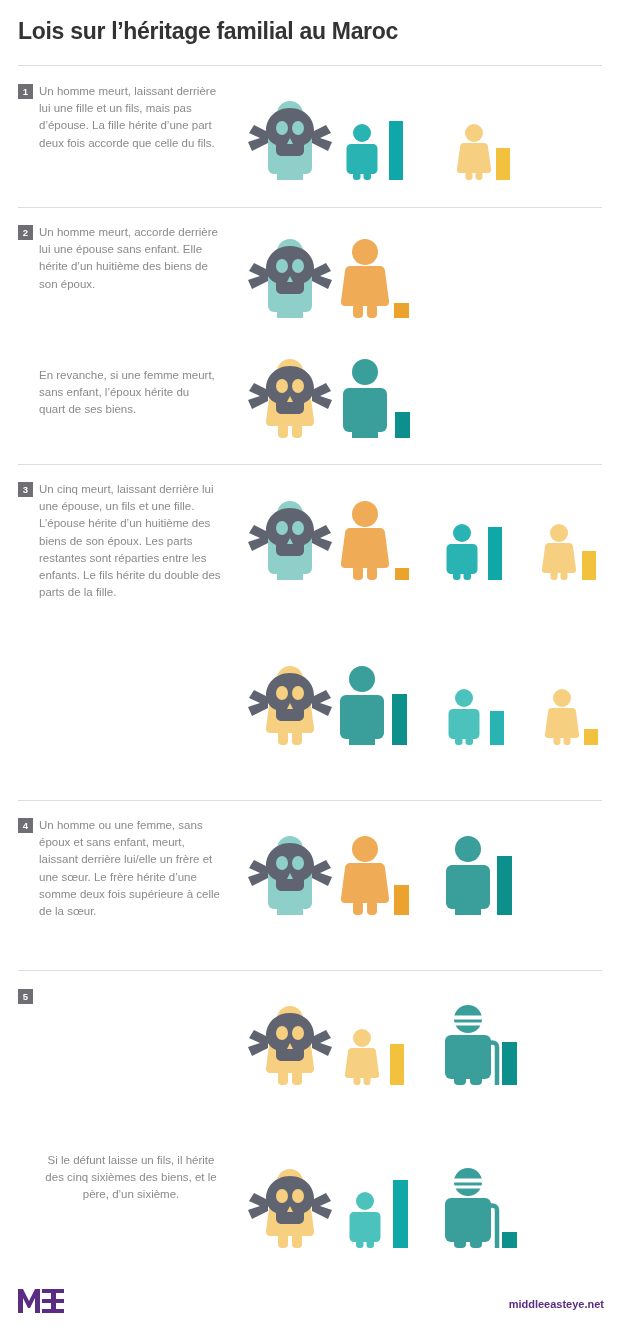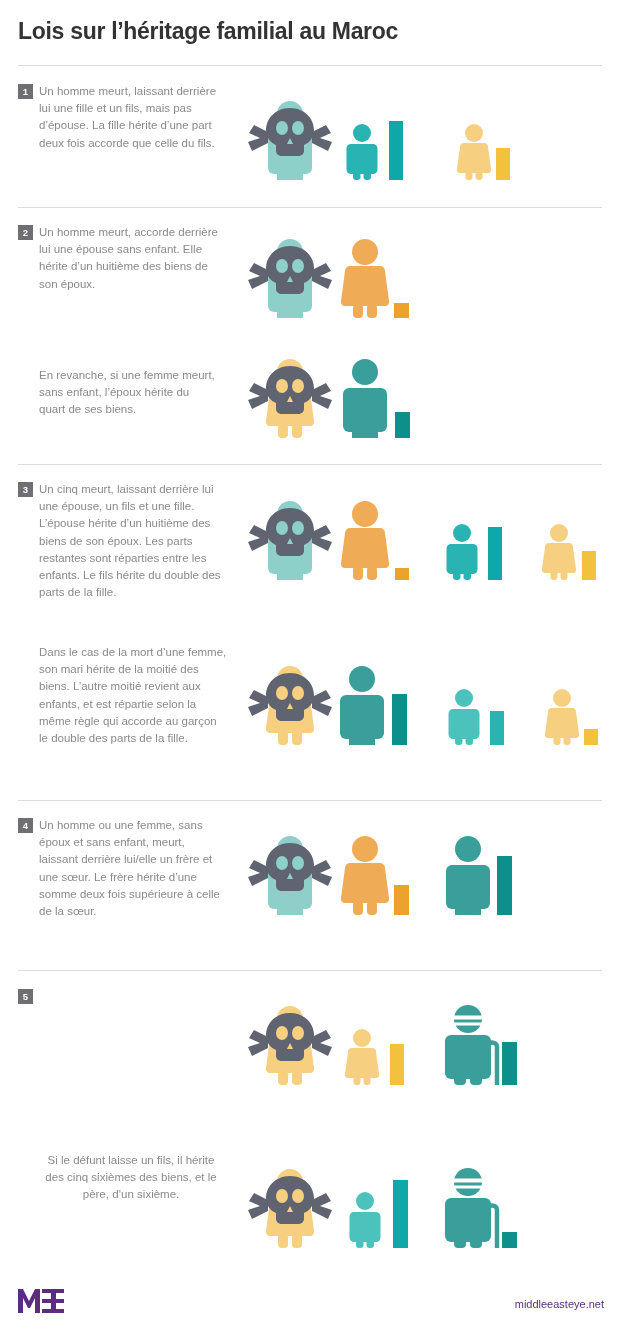--- a/index.html
+++ b/index.html
@@ -63,21 +63,21 @@
   
   .fig-layer { position: absolute; left: 0; top: 0; }
 
   
   .logo { position: absolute; left: 18px; top: 1288px; }
   .site {
     position: absolute;
     right: 16px;
     top: 1298px;
     font-size: 11px;
-    font-weight: normal;
+    font-weight: bold;
     color: #5b2d82;
   }
 </style>
 </head>
 <body>
 
 <div class="page">
 
   <div class="title">Lois sur l’héritage familial au Maroc</div>
 
@@ -96,23 +96,20 @@
     <span class="badge">2</span>
     <span>Un homme meurt, accorde derrière lui une épouse sans enfant. Elle hérite d’un huitième des biens de son époux.</span>
   </div>
   <div class="txtblock indent" style="left:18px; top:356px;margin-top:11px;">
     <span>En revanche, si une femme meurt, sans enfant, l’époux hérite du quart de ses biens.</span>
   </div>
 
   <div class="txtblock indent" style="left:18px; top:481px; width:210px;">
     <span class="badge">3</span>
     <span>Un cinq meurt, laissant derrière lui une épouse, un fils et une fille. L’épouse hérite d’un huitième des biens de son époux. Les parts restantes sont réparties entre les enfants. Le fils hérite du double des parts de la fille.</span>
-  </div>
-  <div class="txtblock indent" style="left:18px; top:644px; width:210px;">
-    <span>Dans le cas de la mort d’une femme, son mari hérite de la moitié des biens. L’autre moitié revient aux enfants, et est répartie selon la même règle qui accorde au garçon le double des parts de la fille.</span>
   </div>
 
   <div class="txtblock indent" style="left:18px; top:817px; width:208px;">
     <span class="badge">4</span>
     <span>Un homme ou une femme, sans époux et sans enfant, meurt, laissant derrière lui/elle un frère et une sœur. Le frère hérite d’une somme deux fois supérieure à celle de la sœur.</span>
   </div>
 
   <div class="txtblock indent" style="left:18px; top:988px; width:205px;">
     <span class="badge">5</span>
   </div>

